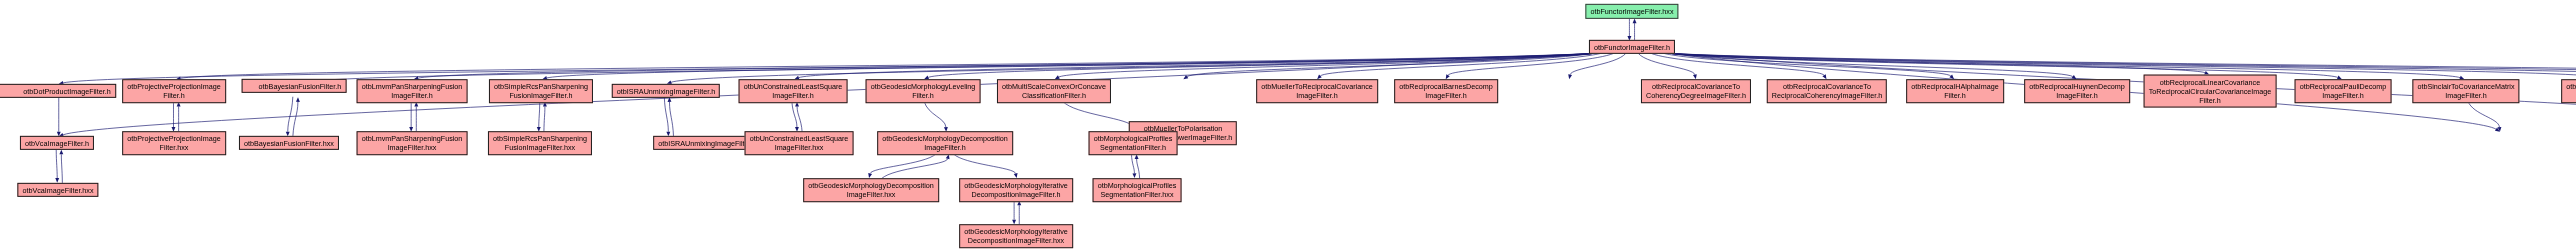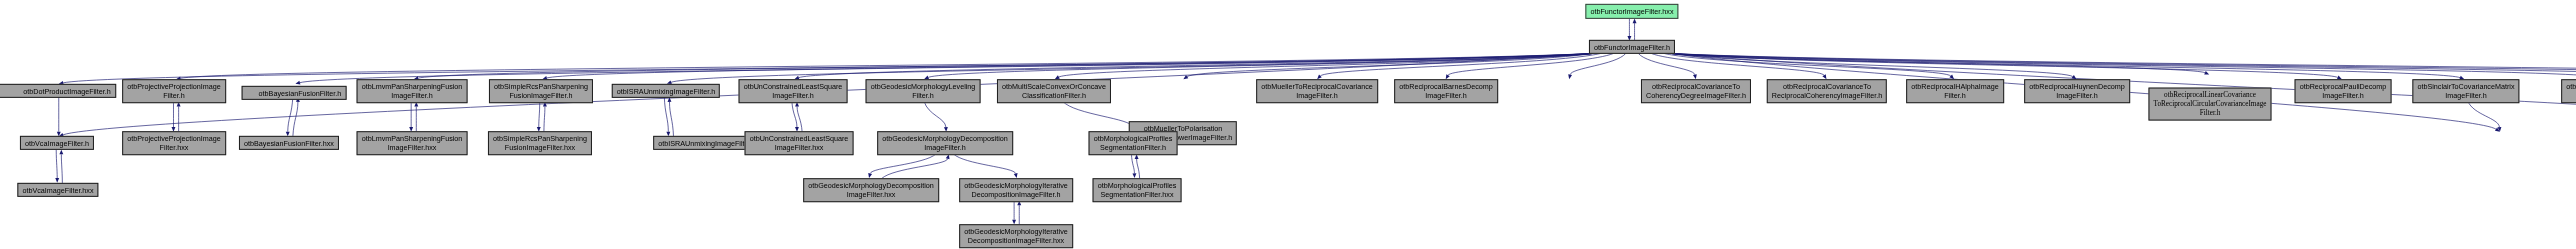--- a/index.html
+++ b/index.html
@@ -1,20 +1,20 @@
 <!DOCTYPE html>
 <html style="font-size:8.2px"><head>
 <meta charset="utf-8">
 <style>
   html,body{margin:0;padding:0;background:#ffffff;}
   #canvas{position:relative;width:3087px;height:249px;background:#ffffff;overflow:hidden;
           font-family:"Liberation Sans",sans-serif;}
   #edges{position:absolute;left:0;top:0;z-index:0;}
   .node{position:absolute;z-index:1;transform:translate(-50%,-50%);
-        background:#a3a3a3;border:0.5px solid #1d1d1d;color:#000;
+        background:#fca5a5;border:0.5px solid #1d1d1d;color:#000;
         font-size:7.2px;line-height:9.3px;padding:1.5px 4.1px;text-align:center;
         white-space:pre;cursor:pointer;box-sizing:border-box;}
   .node.base{background:#86efac;border:1px solid #3a3a3a;}
 </style>
 </head>
 <body>
 
 <div id="canvas">
   <svg id="edges" width="3087" height="249" viewBox="0 0 5992 484">
       <path d="M 3163 35 C 3163 54.8, 3163 59.2, 3163 70" fill="none" stroke="#191970" stroke-width="1.3"></path>
@@ -126,21 +126,21 @@
       <path d="M 5571.1 197 C 5582.602 223.55, 5632.444 229.45, 5634.137546773478 247.04141894985256" fill="none" stroke="#191970" stroke-width="1.3"></path>
       <polygon points="5635,256 5630.355034774527,247.40556586771763 5637.920058772429,246.67727203198748" fill="#191970"></polygon>
       <path d="M 3245 104 C 3675.2 146, 5539.4 214, 5626.760132542021 252.37997454774984" fill="none" stroke="#191970" stroke-width="1.3"></path>
       <polygon points="5635,256 5625.231677351071,255.8590296966743 5628.288587732971,248.90091939882538" fill="#191970"></polygon>
     </svg>
 <div class="node base" style="left: 1632px; top: 11.3px;">otbFunctorImageFilter.hxx</div>
     <div class="node" style="left: 1632px; top: 47px;">otbFunctorImageFilter.h</div>
     <div class="node" style="left: 57px; top: 91px; padding-left: 24px;">otbDotProductImageFilter.h</div>
     <div class="node" style="left: 174px; top: 91px;">otbProjectiveProjectionImage
 Filter.h</div>
-    <div class="node" style="left: 294px; top: 93px; padding-left: 16px;">otbBayesianFusionFilter.h</div>
+    <div class="node" style="left: 294px; top: 86px; padding-left: 16px;">otbBayesianFusionFilter.h</div>
     <div class="node" style="left: 412px; top: 91px;">otbLmvmPanSharpeningFusion
 ImageFilter.h</div>
     <div class="node" style="left: 541px; top: 91px;">otbSimpleRcsPanSharpening
 FusionImageFilter.h</div>
     <div class="node" style="left: 666px; top: 91px;">otbISRAUnmixingImageFilter.h</div>
     <div class="node" style="left: 793px; top: 91px;">otbUnConstrainedLeastSquare
 ImageFilter.h</div>
     <div class="node" style="left: 923px; top: 91px;">otbGeodesicMorphologyLeveling
 Filter.h</div>
     <div class="node" style="left: 1054px; top: 91px;">otbMultiScaleConvexOrConcave
@@ -152,21 +152,21 @@
     <div class="node" style="left: 1446px; top: 91px;">otbReciprocalBarnesDecomp
 ImageFilter.h</div>
     <div class="node" style="left: 1696px; top: 91px;">otbReciprocalCovarianceTo
 CoherencyDegreeImageFilter.h</div>
     <div class="node" style="left: 1827px; top: 91px;">otbReciprocalCovarianceTo
 ReciprocalCoherencyImageFilter.h</div>
     <div class="node" style="left: 1955px; top: 91px;">otbReciprocalHAlphaImage
 Filter.h</div>
     <div class="node" style="left: 2077px; top: 91px;">otbReciprocalHuynenDecomp
 ImageFilter.h</div>
-    <div class="node" style="left: 2210px; top: 104px; font-family: Liberation Serif, serif;">otbReciprocalLinearCovariance
+    <div class="node" style="left: 2210px; top: 91px;">otbReciprocalLinearCovariance
 ToReciprocalCircularCovarianceImage
 Filter.h</div>
     <div class="node" style="left: 2343px; top: 91px;">otbReciprocalPauliDecomp
 ImageFilter.h</div>
     <div class="node" style="left: 2466px; top: 91px;">otbSinclairToCovarianceMatrix
 ImageFilter.h</div>
     <div class="node" style="left: 2614px; top: 91px;">otbSinclairToCoherencyMatrix
 ImageFilter.h</div>
     <div class="node" style="left: 57px; top: 143px;">otbVcaImageFilter.h</div>
     <div class="node" style="left: 174px; top: 143px;">otbProjectiveProjectionImage

